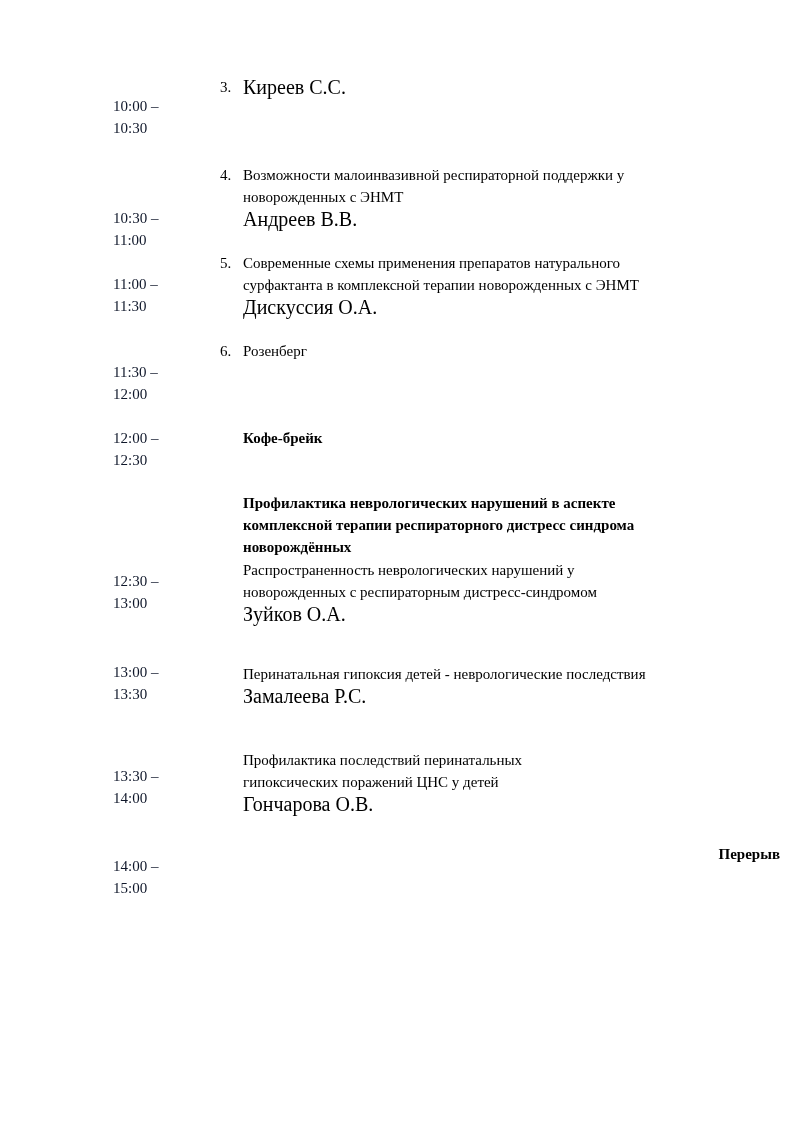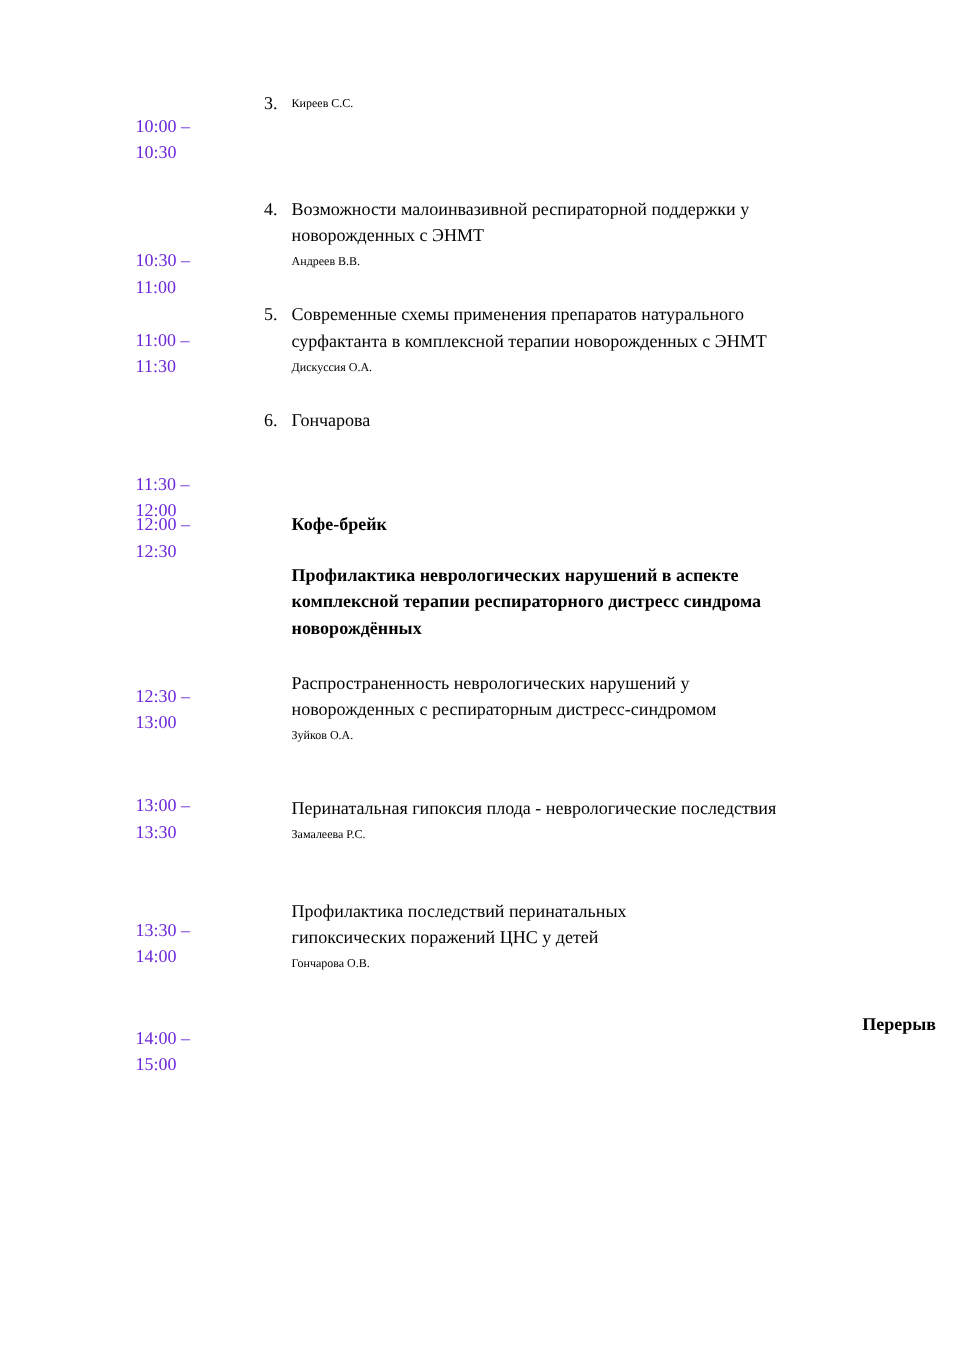--- a/index.html
+++ b/index.html
@@ -31,21 +31,21 @@
     position: relative;
     width: 794px;
   }
   .time {
     position: absolute;
     left: 113px;
     width: 100px;
     font-size: 15px;
     line-height: 22px;
     white-space: pre-line;
-    color: #6d28d9;
+    color: #0f172a;
   }
   .content {
     position: absolute;
     left: 220px;
     width: 560px;
     font-size: 15px;
     line-height: 22px;
   }
   
   .item {
@@ -58,21 +58,21 @@
     top: 0;
     font-size: 15px;
     line-height: 22px;
   }
   .title-lines {
     white-space: pre-line;
     font-size: 15px;
     line-height: 22px;
   }
   .speaker {
-    font-size: 10px;
+    font-size: 20px;
     line-height: 22px;
   }
   
   .content.plain {
     left: 243px;
     width: 537px;
   }
   .heading {
     font-weight: bold;
     white-space: pre-line;
@@ -111,38 +111,38 @@
         <div class="content" style="top: 252px;">
           <div class="item">
             <span class="marker">5.</span>
             <div class="title-lines">Современные схемы применения препаратов  натурального
 сурфактанта в комплексной терапии новорожденных с ЭНМТ</div>
             <div class="speaker">Дискуссия  О.А.</div>
           </div>
         </div>
       </div>
       <div class="row">
-        <div class="time" style="top: 361px; margin-top: 32px;">11:30 –
+        <div class="time" style="top: 361px;">11:30 –
 12:00</div>
         <div class="content" style="top: 340px;">
           <div class="item">
             <span class="marker">6.</span>
-            <div class="title-lines">Гончарова</div>
+            <div class="title-lines">Розенберг</div>
           </div>
         </div>
       </div>
       <div class="row">
         <div class="time" style="top: 427px;">12:00 –
 12:30</div>
         <div class="content plain" style="top: 427px;">
           <div class="heading">Кофе-брейк</div>
         </div>
       </div>
       <div class="row">
-        <div class="content plain" style="top: 469px;">
+        <div class="content plain" style="top: 492px;">
           <div class="heading">Профилактика неврологических нарушений в аспекте
 комплексной терапии респираторного дистресс синдрома
 новорождённых</div>
         </div>
       </div>
       <div class="row">
         <div class="time" style="top: 570px;">12:30 –
 13:00</div>
         <div class="content plain" style="top: 559px;">
           <div class="">
@@ -150,21 +150,21 @@
 новорожденных с респираторным дистресс-синдромом</div>
             <div class="speaker">Зуйков  О.А.</div>
           </div>
         </div>
       </div>
       <div class="row">
         <div class="time" style="top: 661px;">13:00 –
 13:30</div>
         <div class="content plain" style="top: 663px;">
           <div class="">
-            <div class="title-lines">Перинатальная гипоксия плода  - неврологические последствия</div>
+            <div class="title-lines">Перинатальная гипоксия детей  - неврологические последствия</div>
             <div class="speaker">Замалеева  Р.С.</div>
           </div>
         </div>
       </div>
       <div class="row">
         <div class="time" style="top: 765px;">13:30 –
 14:00</div>
         <div class="content plain" style="top: 749px;">
           <div class="">
             <div class="title-lines">Профилактика последствий перинатальных

